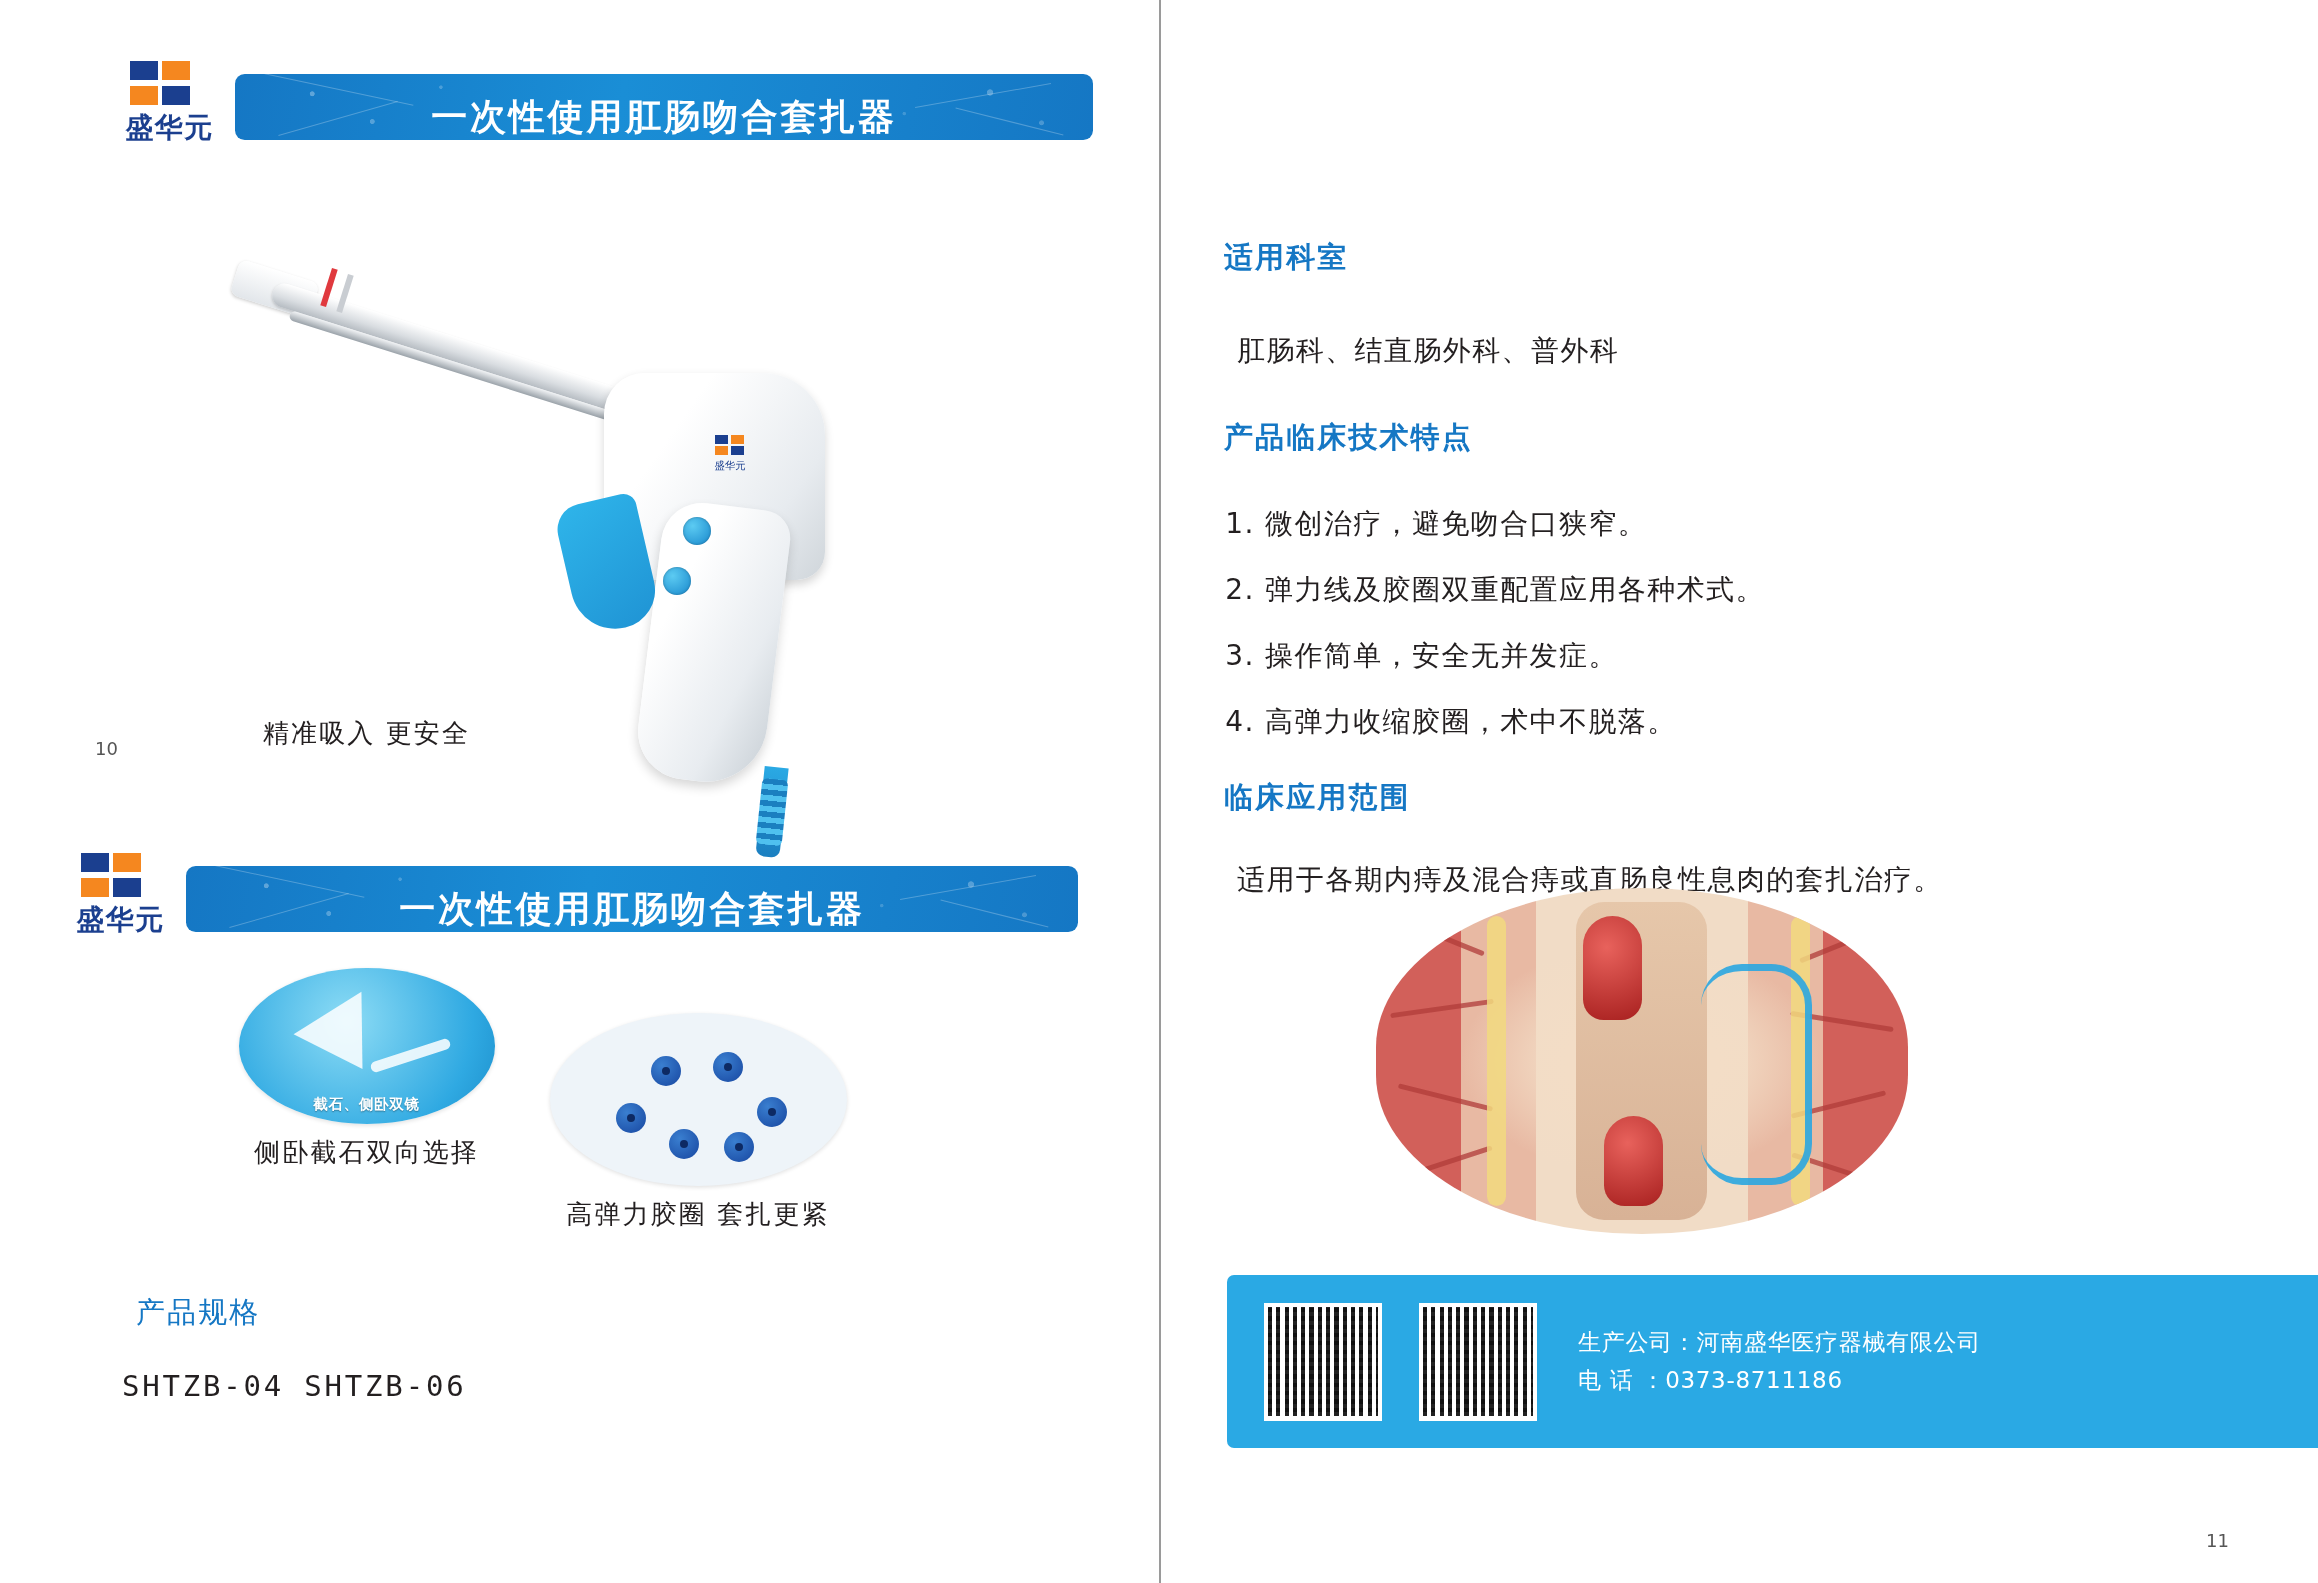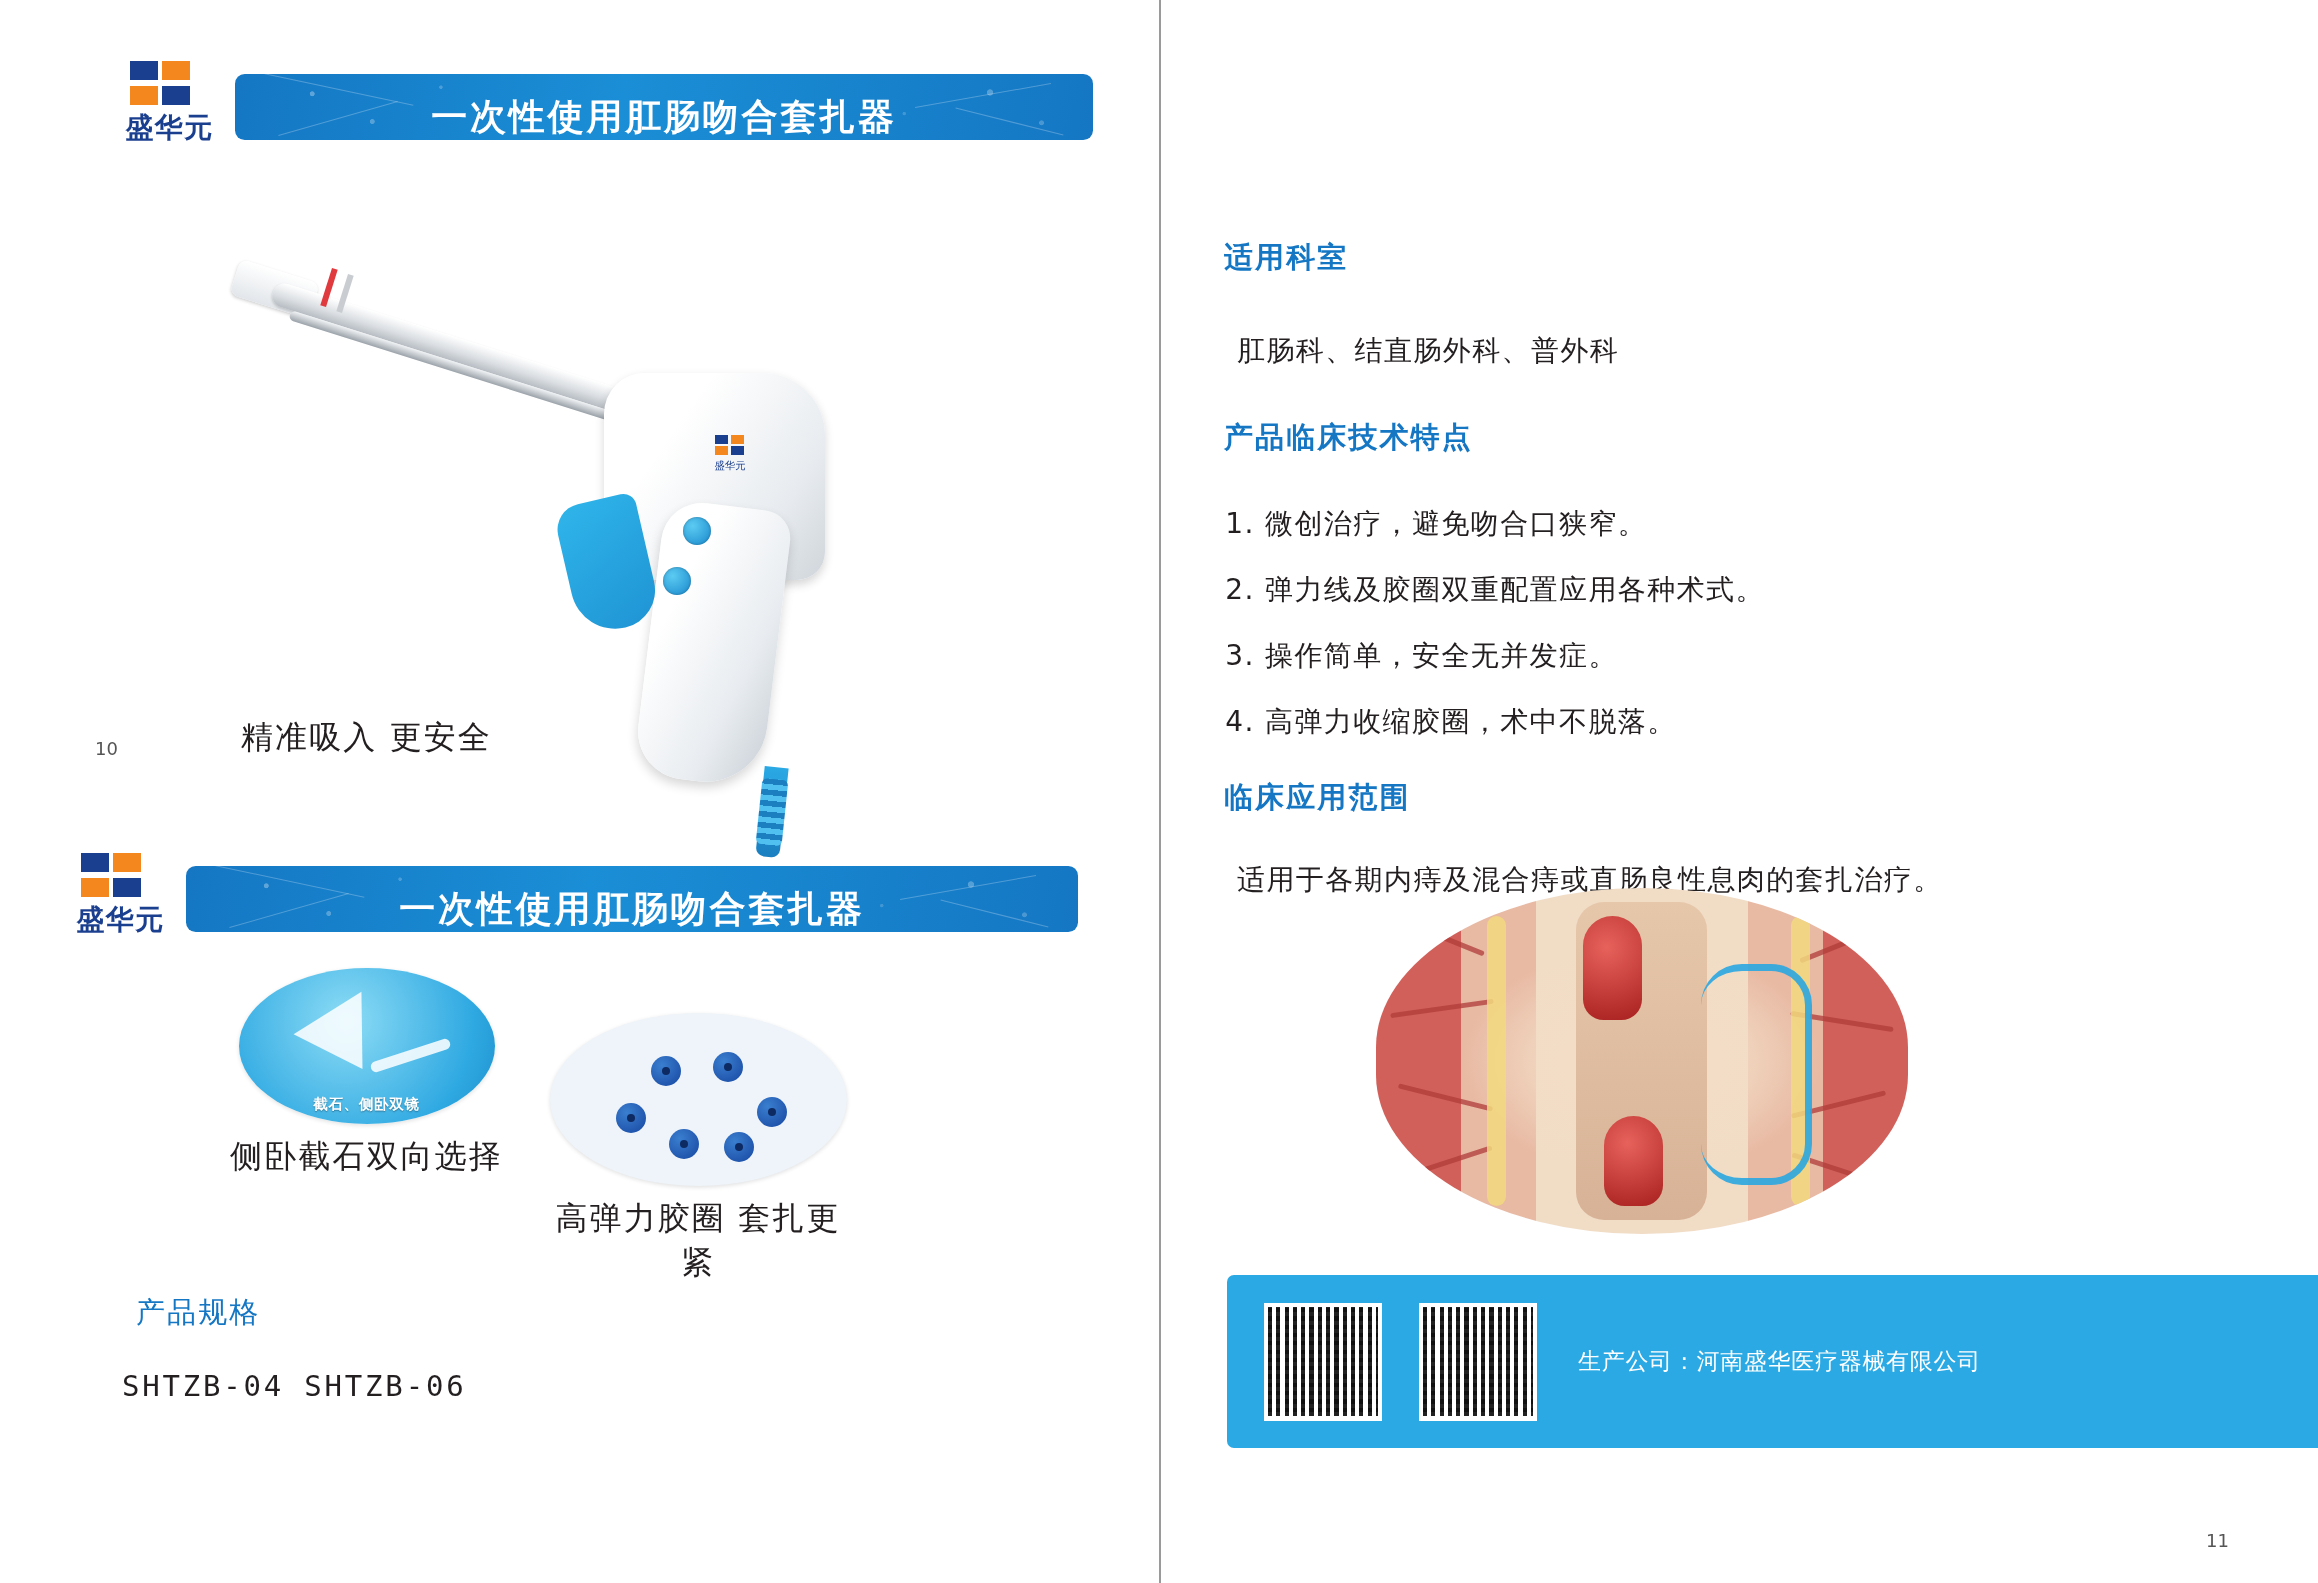--- a/index.html
+++ b/index.html
@@ -250,21 +250,21 @@
     bottom: 9.7px;
     color: #ffffff;
     font-size: 14.5px;
     font-weight: bold;
     letter-spacing: 0.7px;
     font-family: "DejaVu Sans", sans-serif;
     text-shadow: 0 0.7px 1.4px rgba(0,0,0,.35);
   }
   .feature .caption-out {
     margin-top: 11px;
-    font-size: 32px;
+    font-size: 26px;
     color: #231f20;
     letter-spacing: 2.1px;
     font-family: "DejaVu Sans", sans-serif;
   }
 
   .f1 { left: 228px; top: 705px; width: 277px; }
   .f1 .bubble { width: 263px; height: 159px;
     background: radial-gradient(circle at 40% 35%, #7fd6f2, #2ba7e0 70%, #1b8fcb); }
   .f1 .tubeimg {
     position: absolute; left: 28px; top: 54px;
@@ -573,19 +573,22 @@
     <div class="qr">
         <div class="mesh"></div>
       </div>
     <div class="qr">
         <div class="mesh"></div>
       </div>
     <div class="contact-lines">
       <div>
         <span>生产公司：</span><span>河南盛华医疗器械有限公司</span>
       </div>
+      <div>
+        <span>电  话 ：</span><span>0373-8711186</span>
+      </div>
     </div>
   </div>
 
   <div class="pagenum right">11</div>
 
 </div>
 
 
 </body></html>

